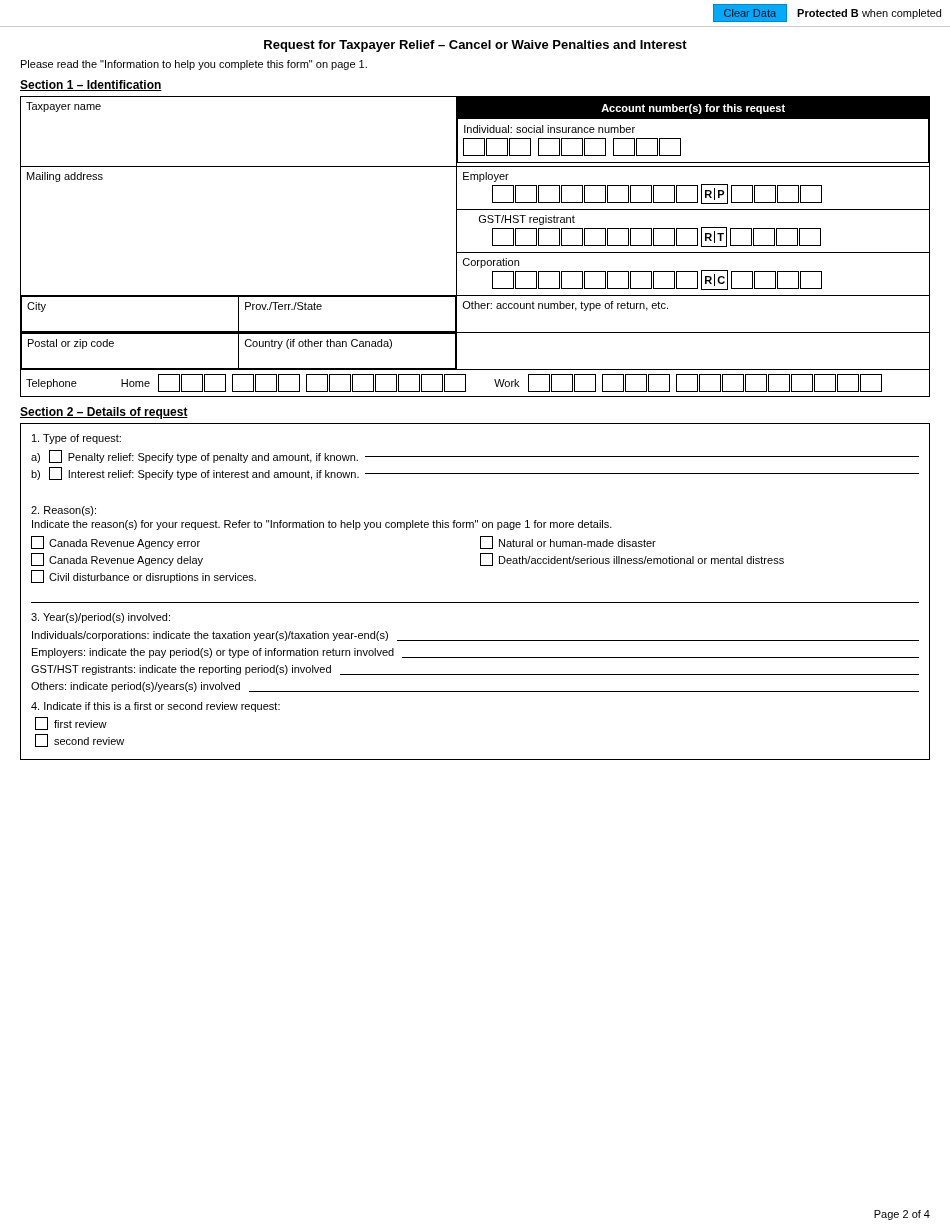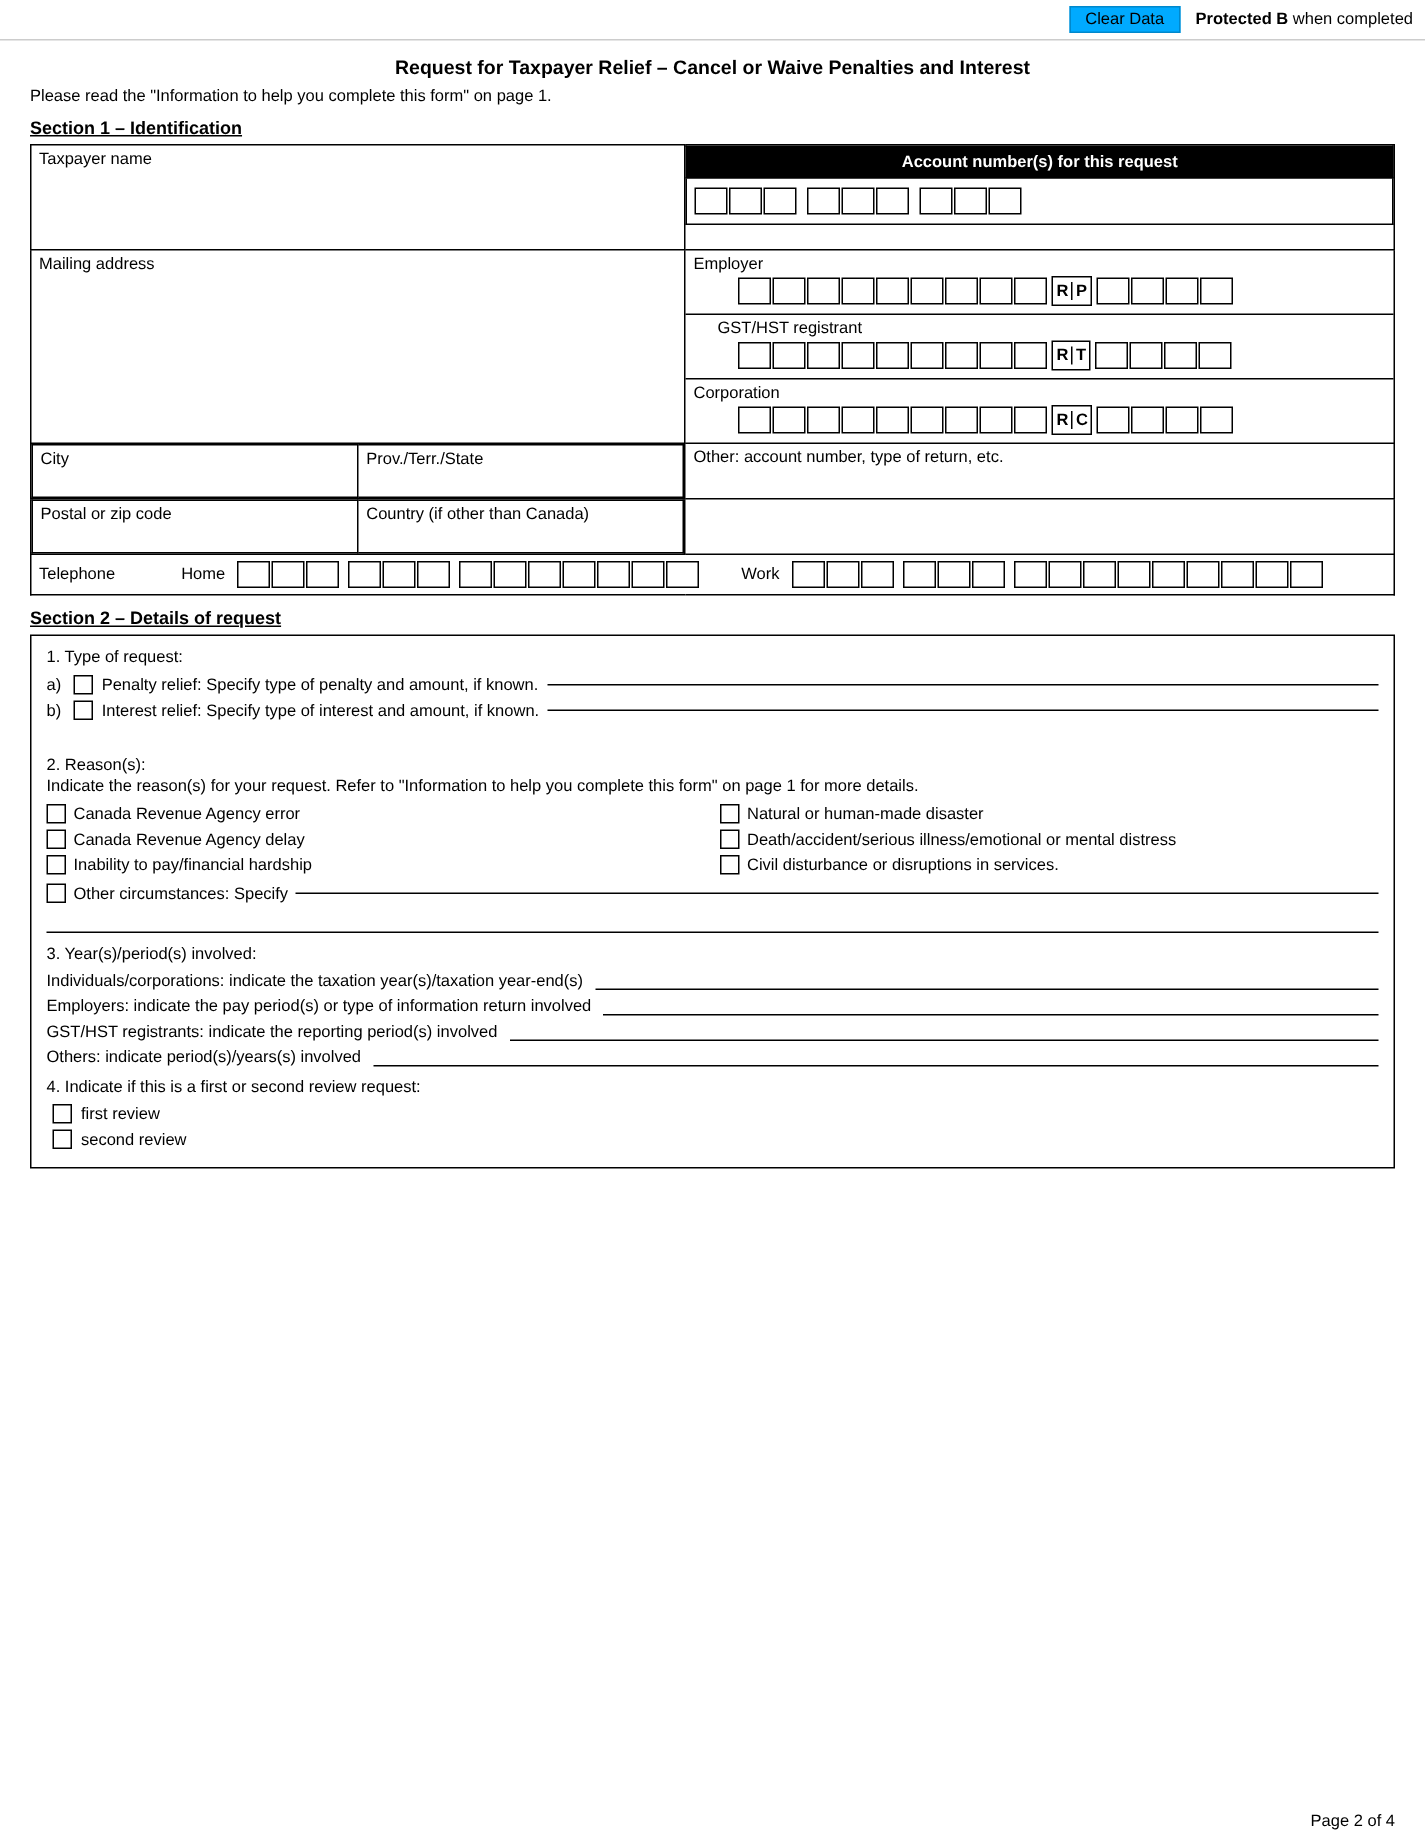--- a/index.html
+++ b/index.html
@@ -255,20 +255,21 @@
         <span>Taxpayer name</span>
       </td>
       <td style="padding:0;">
         <table style="width:100%; border-collapse:collapse;">
           <tbody>
                 <tr>
             <th colspan="1" style="background:#000;color:#fff;text-align:center;padding:4px;font-size:11px;font-weight:bold;">Account number(s) for this request</th>
           </tr>
           <tr>
             <td style="padding:4px 5px; border-bottom:1px solid #000;">
+              <div style="font-size:11px;margin-bottom:3px;">Individual: social insurance number</div>
               <div class="sin-boxes-container">
                 <div class="input-box"></div>
                 <div class="input-box"></div>
                 <div class="input-box"></div>
                 <div style="width:5px;"></div>
                 <div class="input-box"></div>
                 <div class="input-box"></div>
                 <div class="input-box"></div>
                 <div style="width:5px;"></div>
                 <div class="input-box"></div>
@@ -483,33 +484,24 @@
       <div class="reason-item">
         <div class="checkbox"></div>
         <span>Canada Revenue Agency delay</span>
       </div>
       <div class="reason-item">
         <div class="checkbox"></div>
         <span>Death/accident/serious illness/emotional or mental distress</span>
       </div>
       <div class="reason-item">
         <div class="checkbox"></div>
-        <span>Inability to pay/financial hardship</span>
-      </div>
-      <div class="reason-item">
-        <div class="checkbox"></div>
         <span>Civil disturbance or disruptions in services.</span>
       </div>
     </div>
 
-    <div class="other-row">
-      <div class="checkbox"></div>
-      <span style="font-size:11px; white-space:nowrap;">Other circumstances: Specify</span>
-      <div class="other-line"></div>
-    </div>
     <div class="blank-line"></div>
 
     <div class="years-section">
       <div class="years-label" style="font-size:11px; font-weight:normal; margin-bottom:6px;">3. Year(s)/period(s) involved:</div>
 
       <div class="years-row">
         <span class="years-row-label" style="font-size:11px; max-width:500px;">Individuals/corporations: indicate the taxation year(s)/taxation year-end(s)</span>
         <div class="years-line"></div>
       </div>
 

